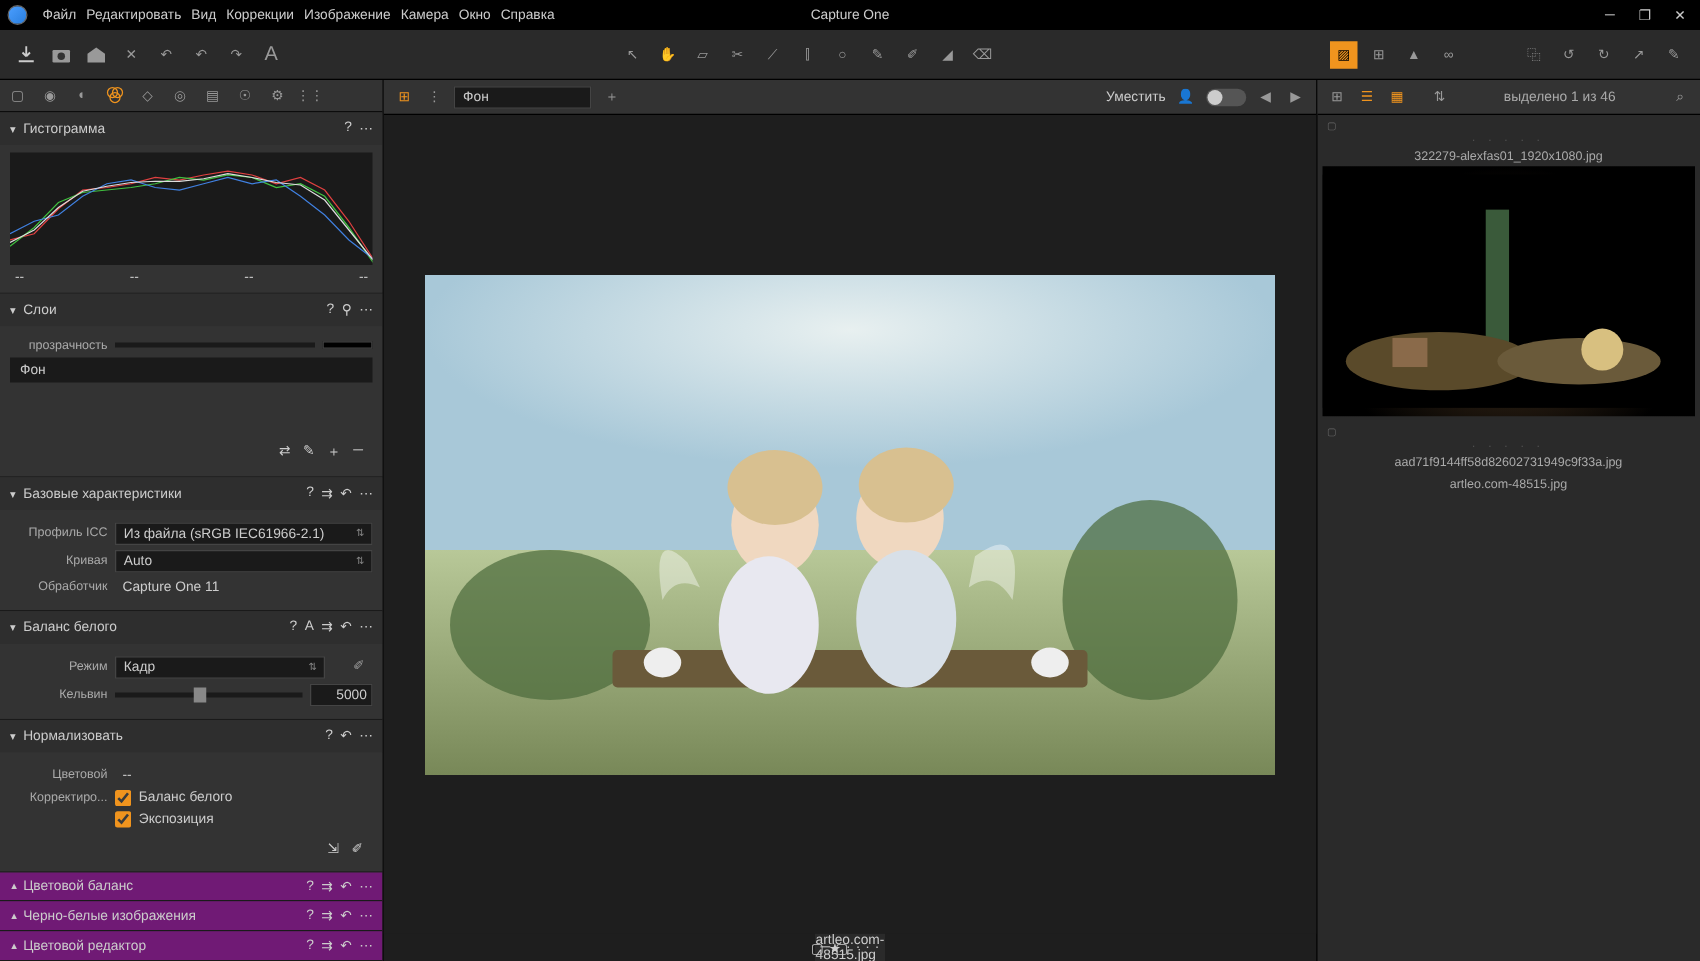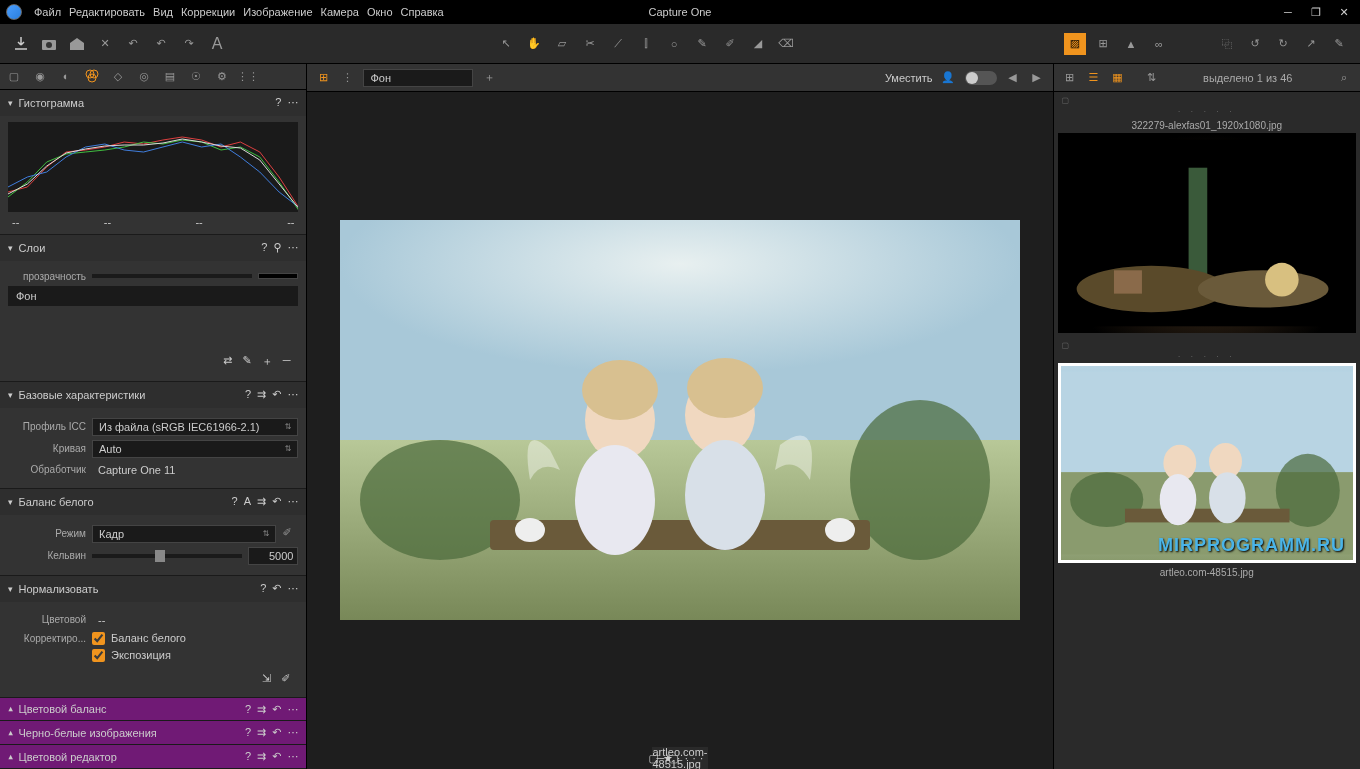--- a/index.html
+++ b/index.html
@@ -266,21 +266,21 @@
             <span>?</span>
             <span>A</span>
             <span>⇉</span>
             <span>↶</span>
             <span>⋯</span>
           </div>
       </div>
       <div class="panel-body">
         <div class="row">
           <div class="row-label">Режим</div>
-          <div class="row-value" style="display:flex;gap:6px;align-items:center">
+          <div class="row-value" style="display:flex;gap:22px;align-items:center">
             <div class="select" style="flex:1">
                 <span>Кадр</span>
                 <span class="arrows">⇅</span>
               </div>
             <span class="eyedropper">✐</span>
           </div>
         </div>
         <div class="row">
           <div class="row-label">Кельвин</div>
           <div class="slider">
@@ -446,33 +446,18 @@
                 <ellipse cx="220" cy="160" rx="70" ry="20" fill="#6a5a3a"></ellipse>
                 <circle cx="240" cy="150" r="18" fill="#d8c080"></circle>
                 <rect x="60" y="140" width="30" height="25" fill="#8a6a4a"></rect>
               </svg>
         </div>
           </div>
       </div>
       <div class="thumb-item">
         <div style="font-size:8px;color:#666;padding-left:4px">▢</div>
         <div class="thumb-dots">· · · · ·</div>
-        <div class="thumb-img selected">
-            <div class="thumb2-content">
-          <svg width="100%" height="100%" viewBox="0 0 320 200">
-                <rect width="320" height="110" fill="#b8d4e3"></rect>
-                <rect y="110" width="320" height="90" fill="#8a9b6e"></rect>
-                <ellipse cx="50" cy="140" rx="40" ry="30" fill="#4a6a3a" opacity="0.7"></ellipse>
-                <ellipse cx="270" cy="130" rx="35" ry="40" fill="#4a6a3a" opacity="0.7"></ellipse>
-                <rect x="70" y="150" width="180" height="15" fill="#6a5a3a"></rect>
-                <ellipse cx="130" cy="100" rx="18" ry="20" fill="#f0d8c0"></ellipse>
-                <ellipse cx="180" cy="98" rx="18" ry="20" fill="#f0d8c0"></ellipse>
-                <ellipse cx="128" cy="140" rx="20" ry="28" fill="#e8e8f0"></ellipse>
-                <ellipse cx="182" cy="138" rx="20" ry="28" fill="#d8e0e8"></ellipse>
-              </svg>
-        </div>
-        <div class="watermark">MIRPROGRAMM.RU</div>
-        </div>
+        <div class="thumb-name">aad71f9144ff58d82602731949c9f33a.jpg</div>
         <div class="thumb-name" style="margin-top:2px">artleo.com-48515.jpg</div>
       </div>
     </div>
   </div>
 </div>
 
 </body></html>

